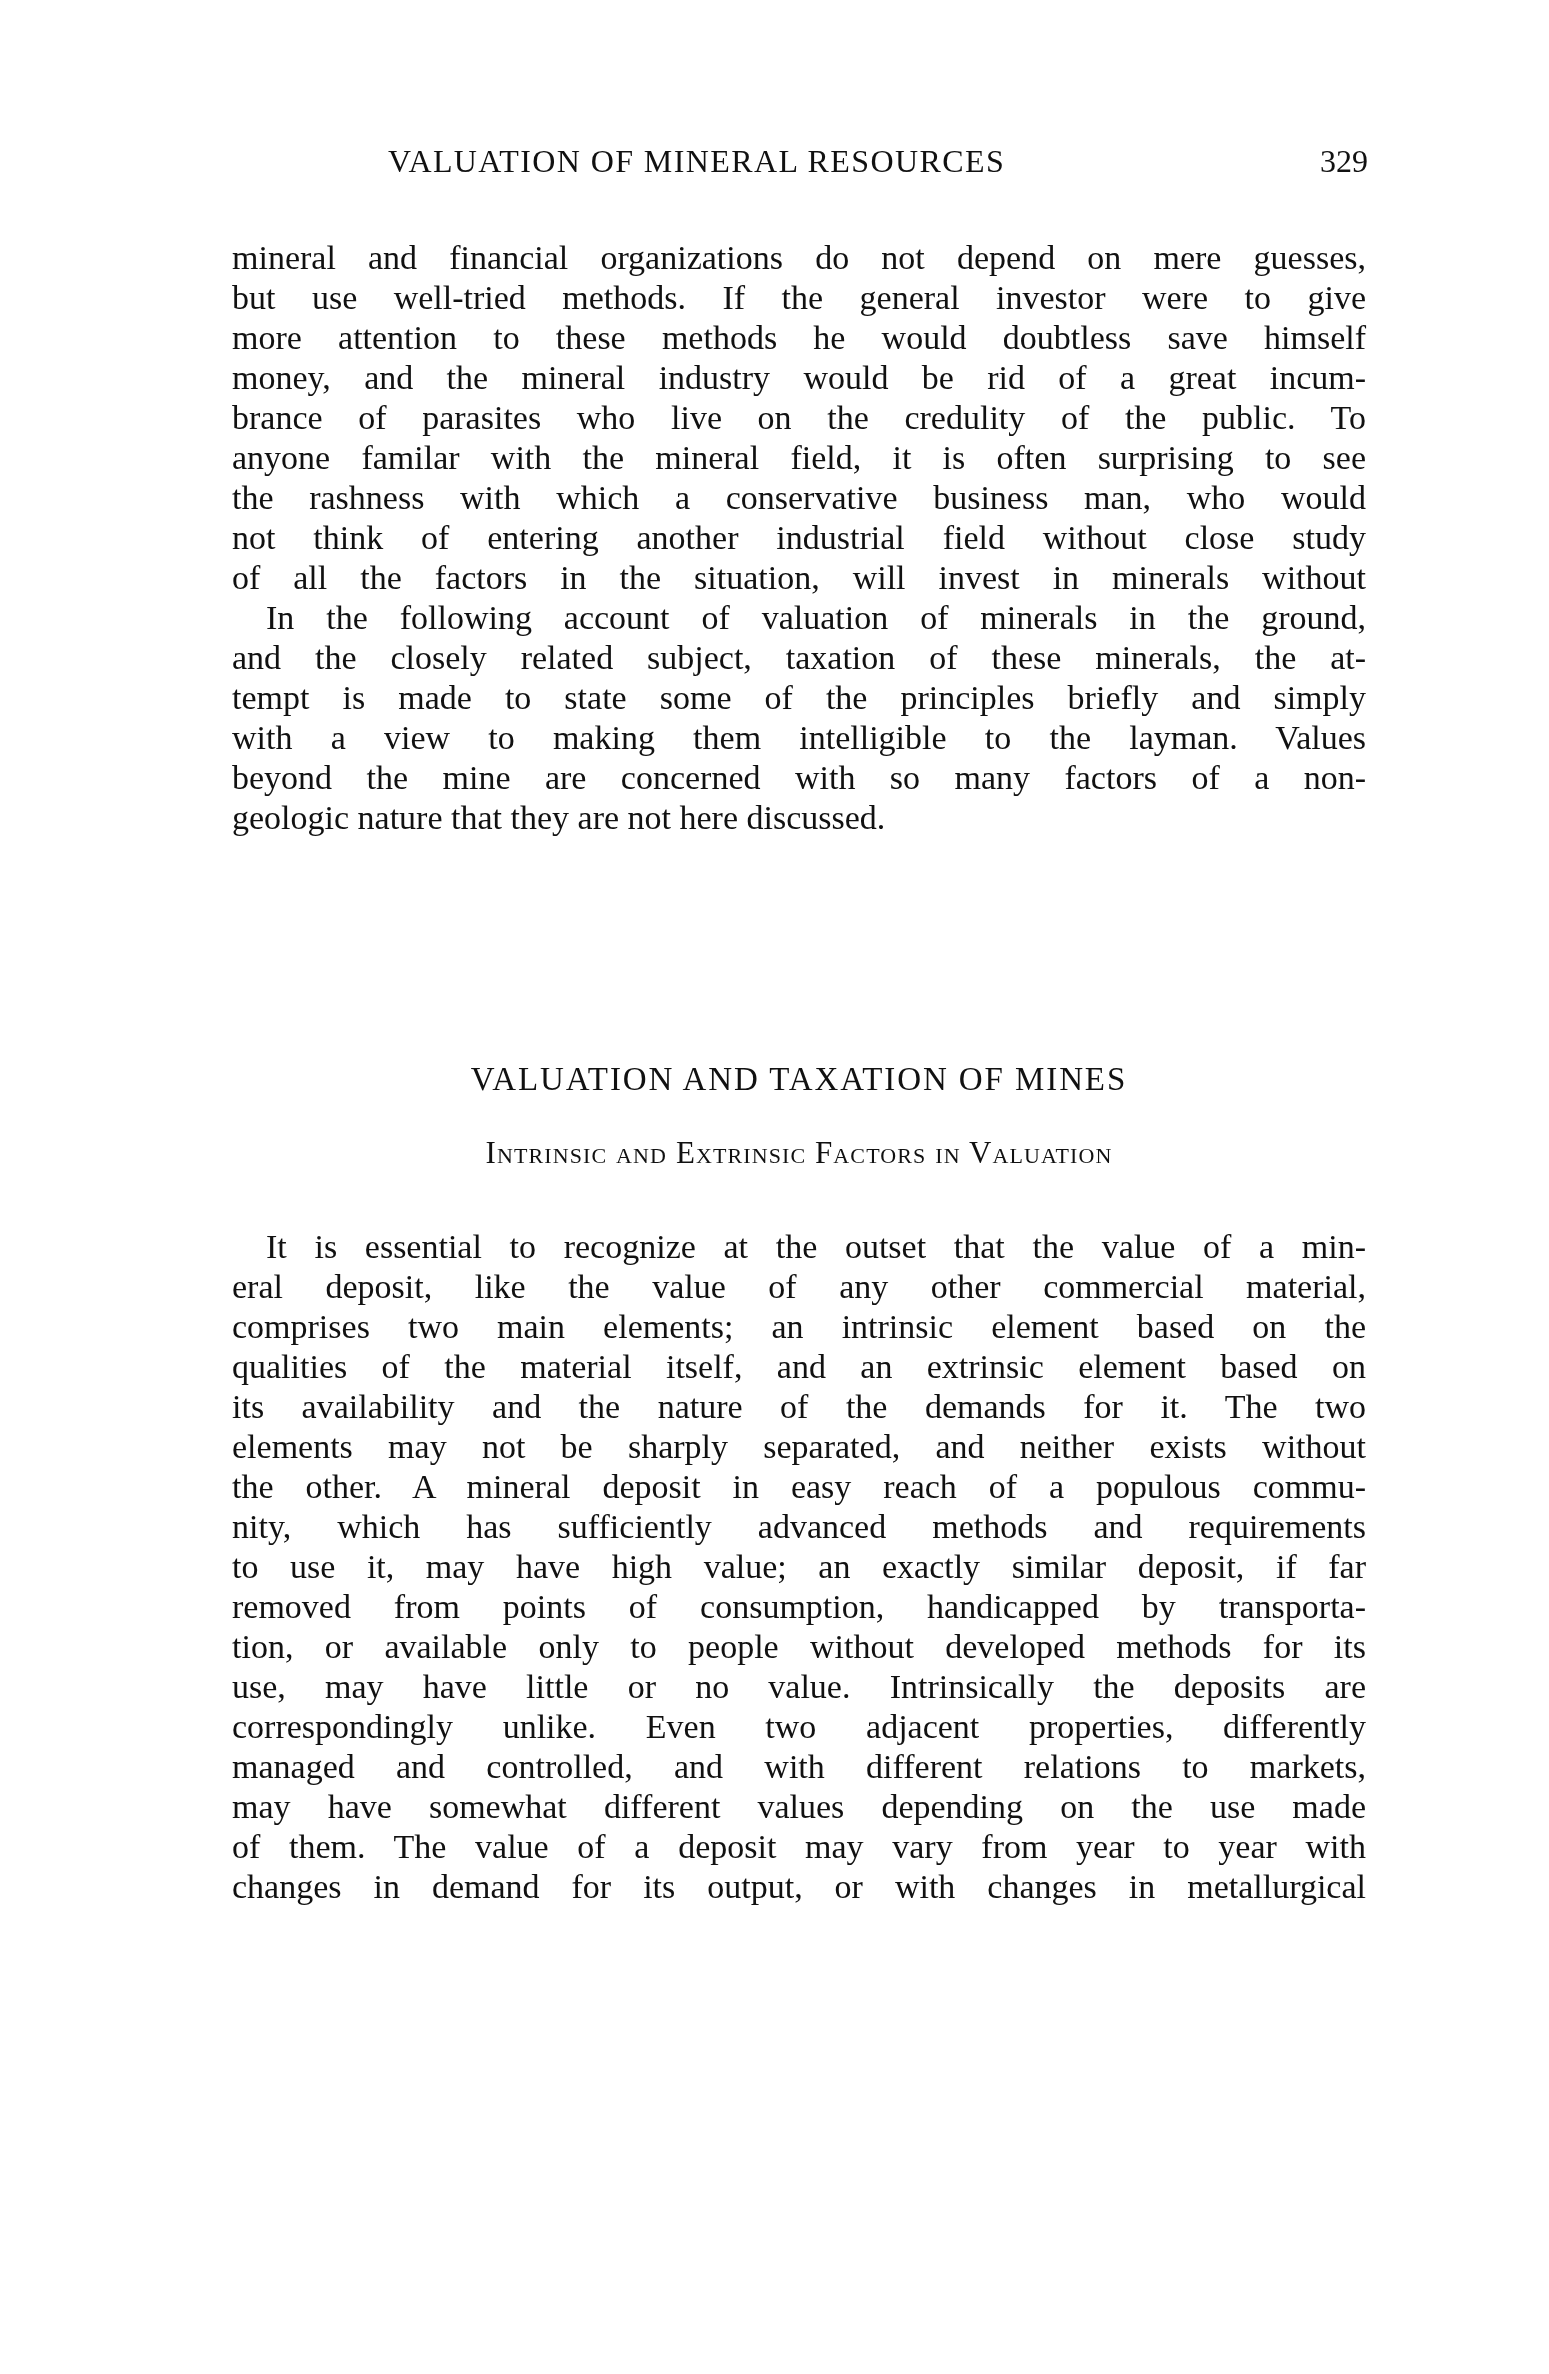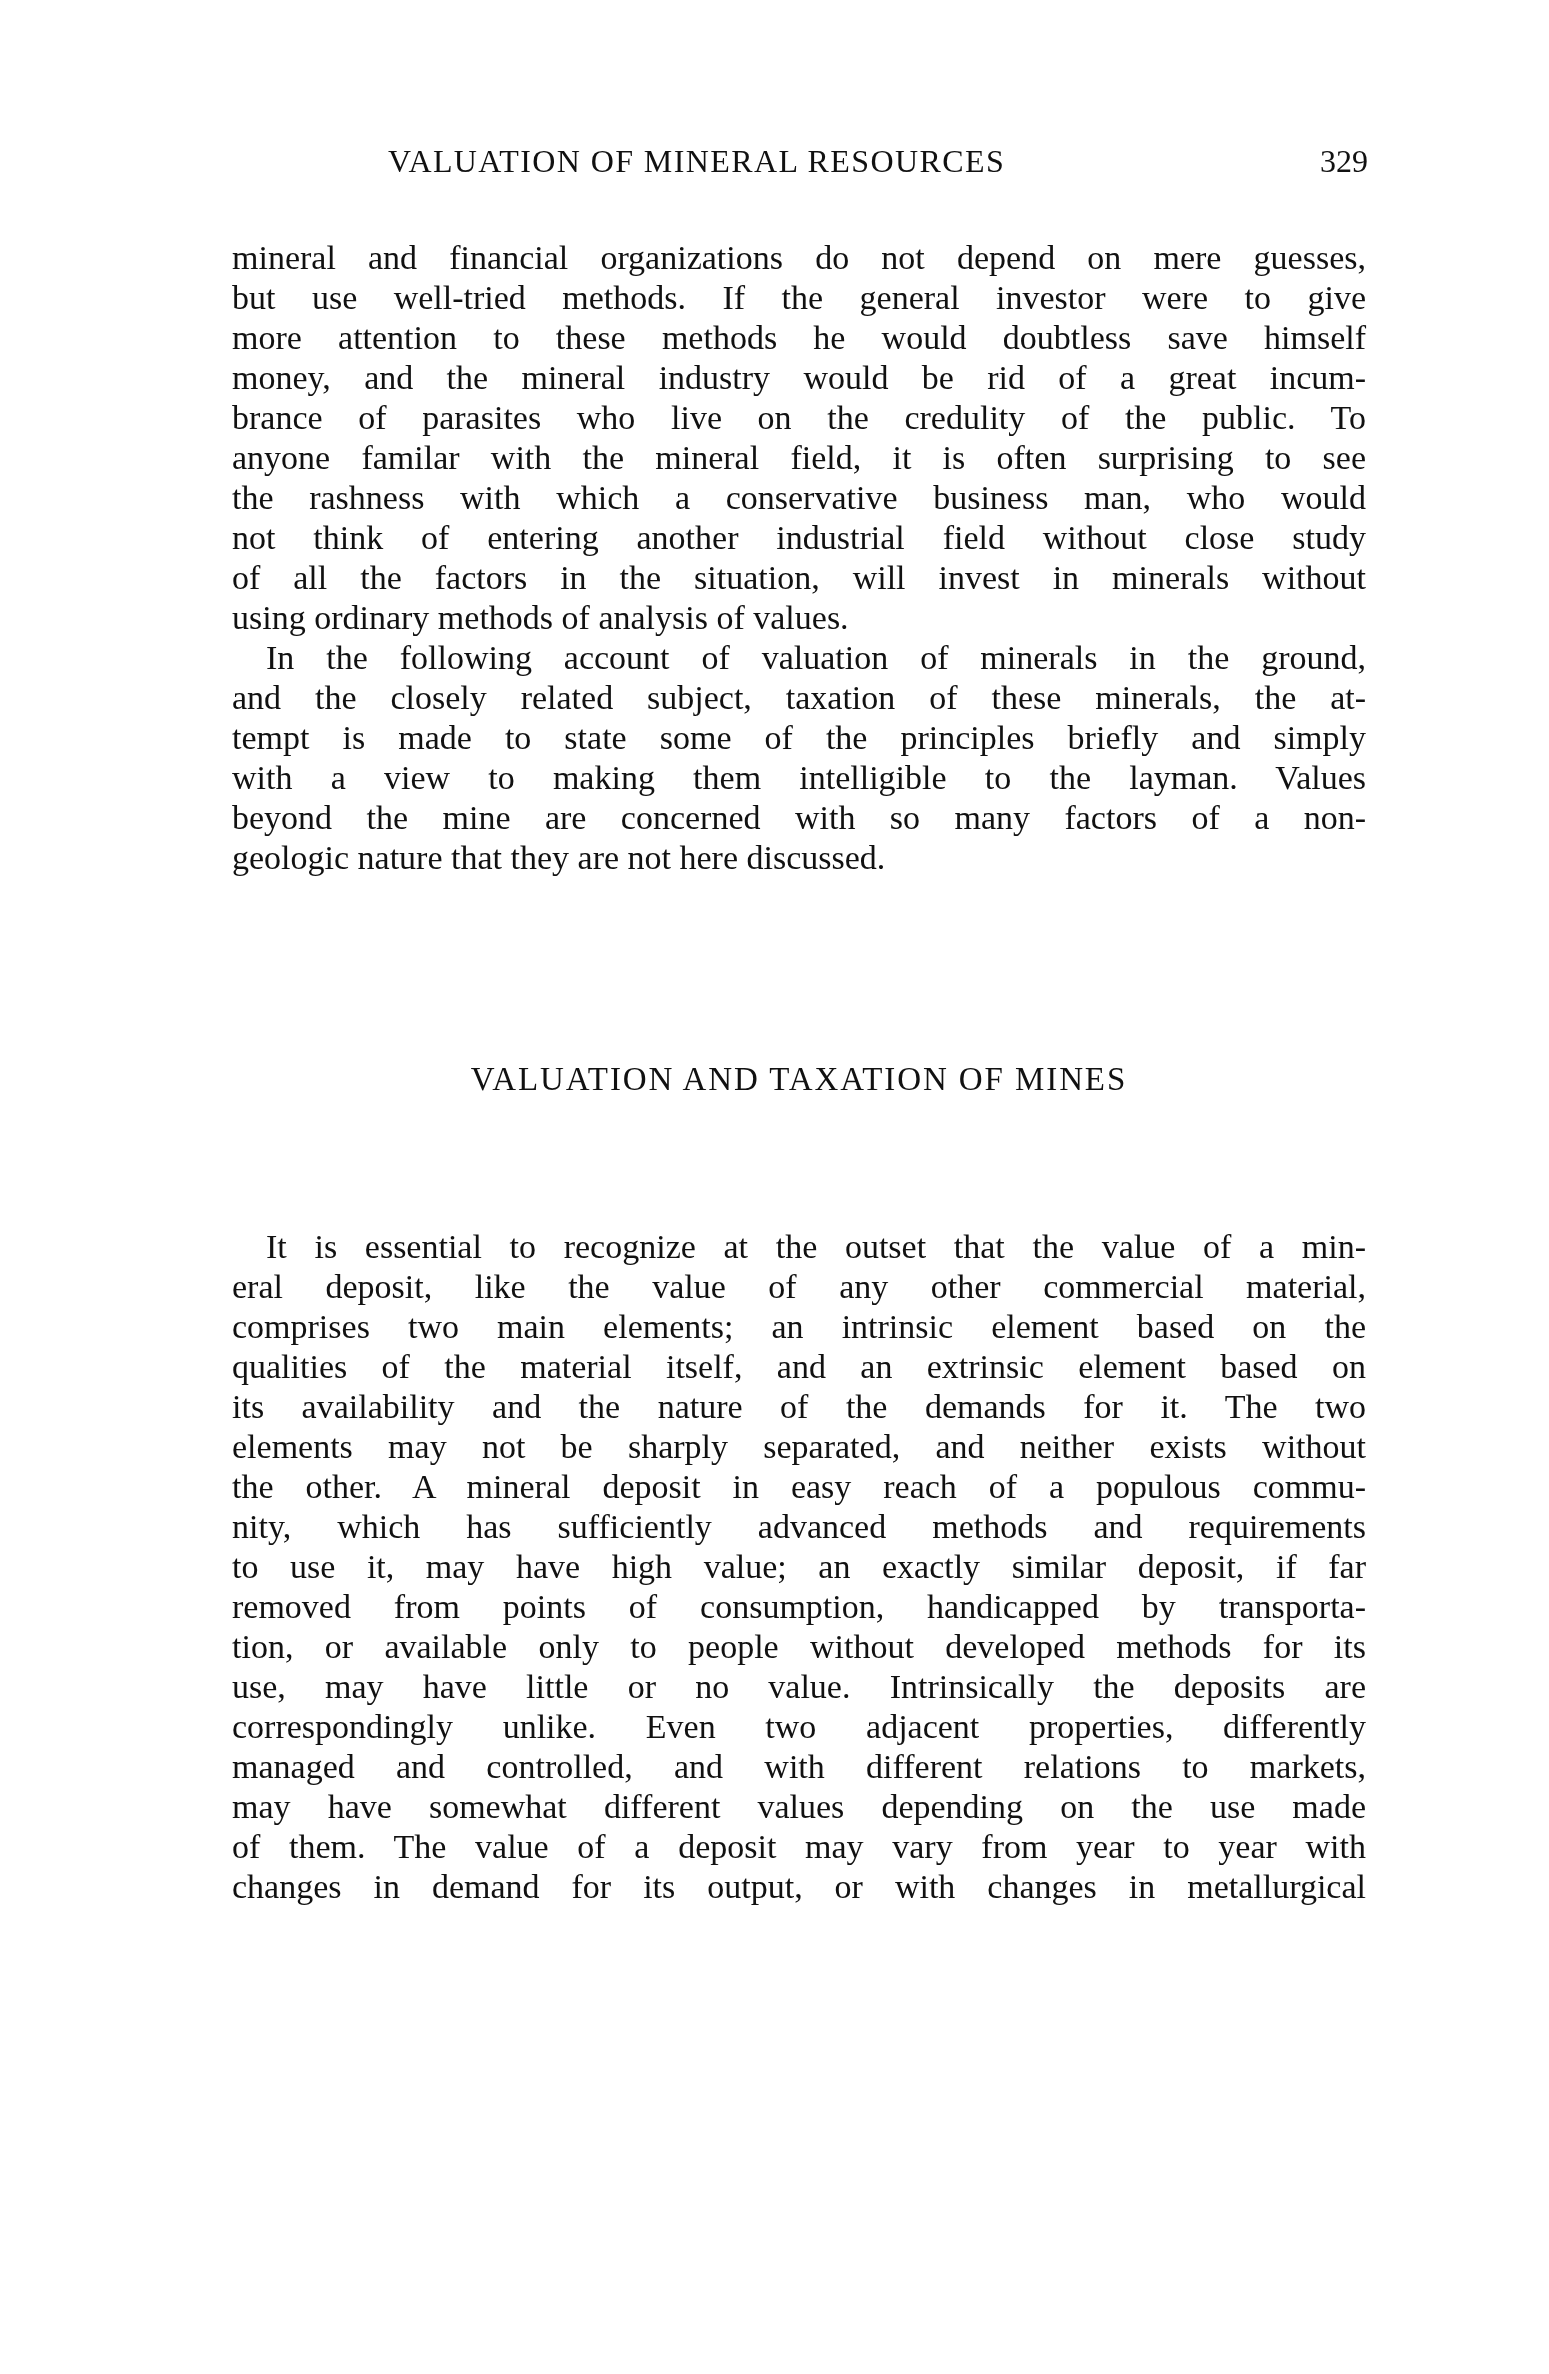--- a/index.html
+++ b/index.html
@@ -102,30 +102,30 @@
   <div class="text-block" id="block-1">
     <span class="line">mineral and financial organizations do not depend on mere guesses,</span>
     <span class="line">but use well-tried methods.  If the general investor were to give</span>
     <span class="line">more attention to these methods he would doubtless save himself</span>
     <span class="line">money, and the mineral industry would be rid of a great incum-</span>
     <span class="line">brance of parasites who live on the credulity of the public.  To</span>
     <span class="line">anyone familar with the mineral field, it is often surprising to see</span>
     <span class="line">the rashness with which a conservative business man, who would</span>
     <span class="line">not think of entering another industrial field without close study</span>
     <span class="line">of all the factors in the situation, will invest in minerals without</span>
-    <span class="line last">using ordinary methods of analysis of values.</span>
     <span class="line indent">In the following account of valuation of minerals in the ground,</span>
     <span class="line">and the closely related subject, taxation of these minerals, the at-</span>
     <span class="line">tempt is made to state some of the principles briefly and simply</span>
     <span class="line">with a view to making them intelligible to the layman.  Values</span>
     <span class="line">beyond the mine are concerned with so many factors of a non-</span>
     <span class="line last">geologic nature that they are not here discussed.</span>
   </div>
 
   <div class="section-heading" id="heading-main">VALUATION AND TAXATION OF MINES</div>
+  <div class="section-heading" id="heading-sub">Intrinsic and Extrinsic Factors in Valuation</div>
 
   <div class="text-block" id="block-2">
     <span class="line indent">It is essential to recognize at the outset that the value of a min-</span>
     <span class="line">eral deposit, like the value of any other commercial material,</span>
     <span class="line">comprises two main elements; an intrinsic element based on the</span>
     <span class="line">qualities of the material itself, and an extrinsic element based on</span>
     <span class="line">its availability and the nature of the demands for it.  The two</span>
     <span class="line">elements may not be sharply separated, and neither exists without</span>
     <span class="line">the other.  A mineral deposit in easy reach of a populous commu-</span>
     <span class="line">nity, which has sufficiently advanced methods and requirements</span>

